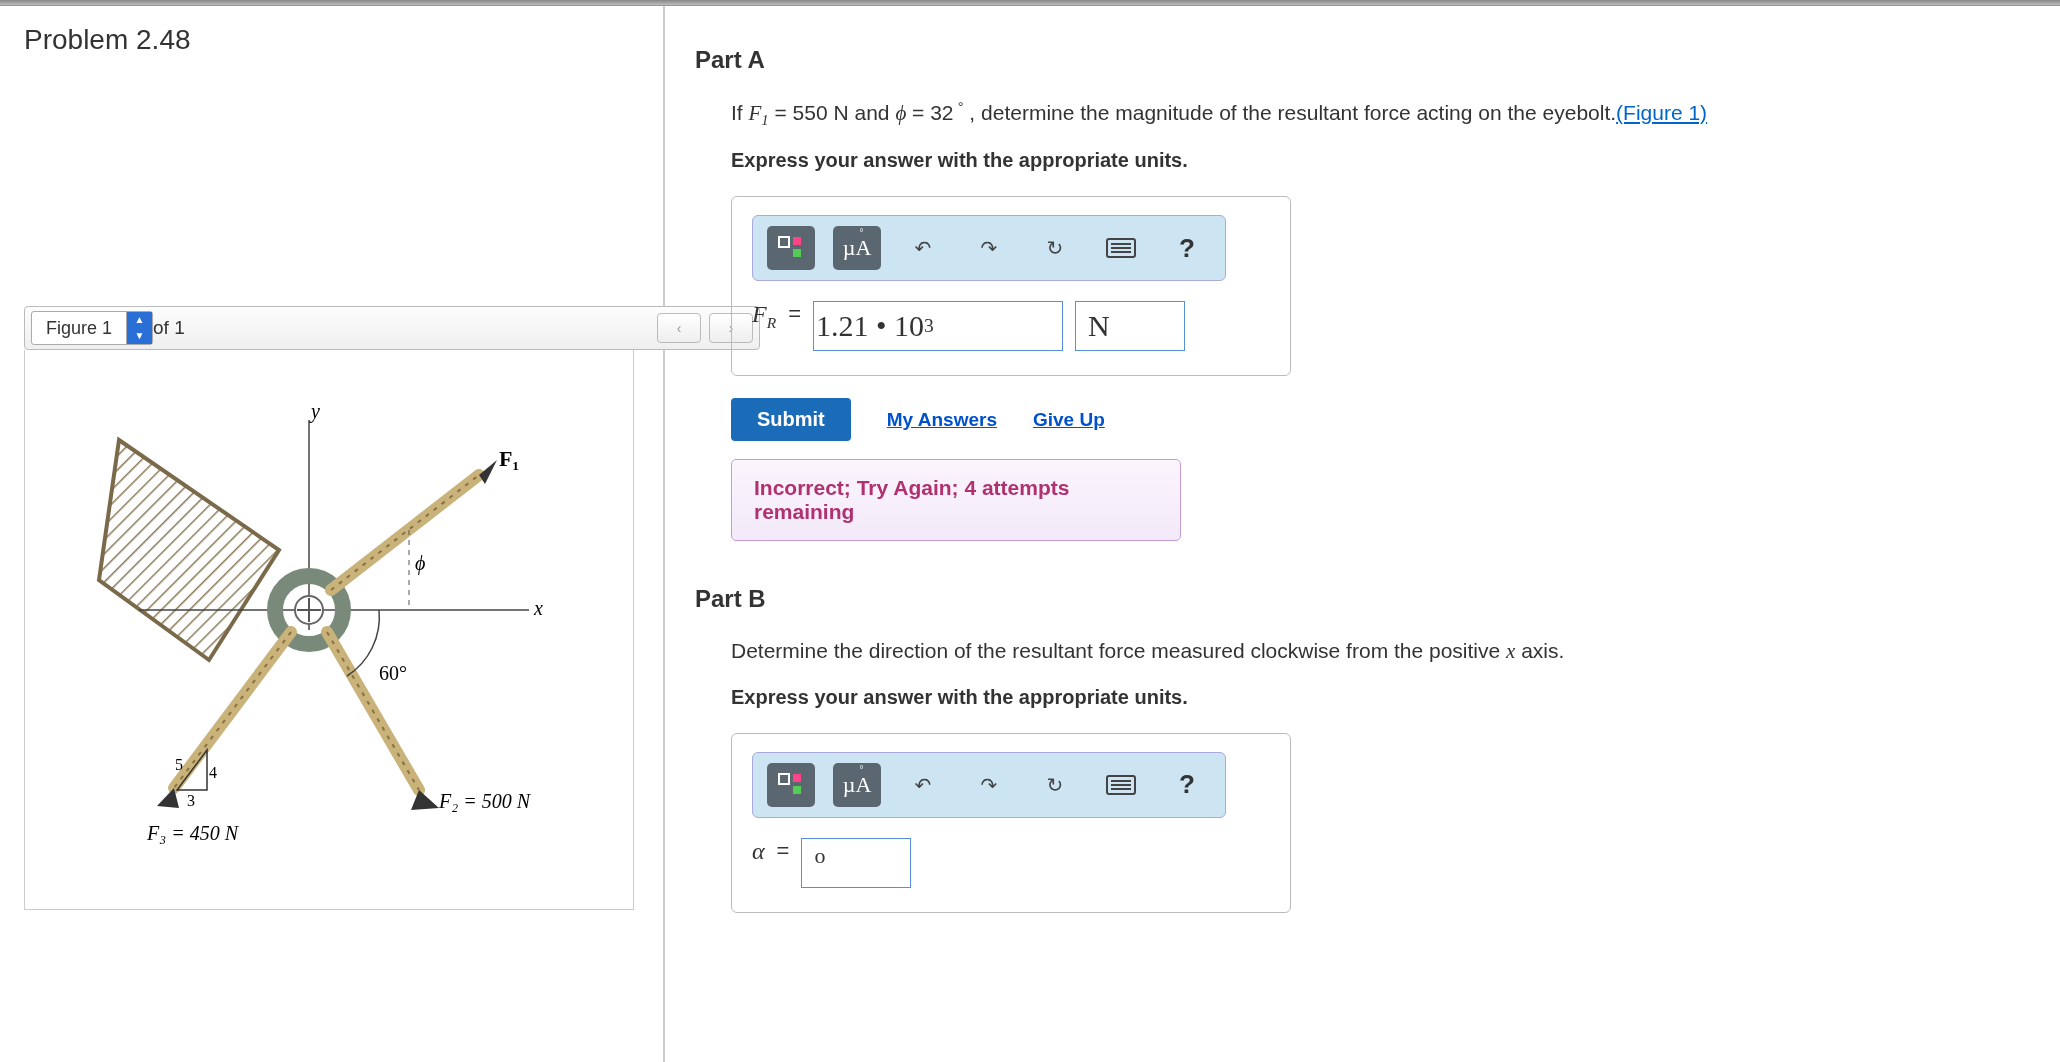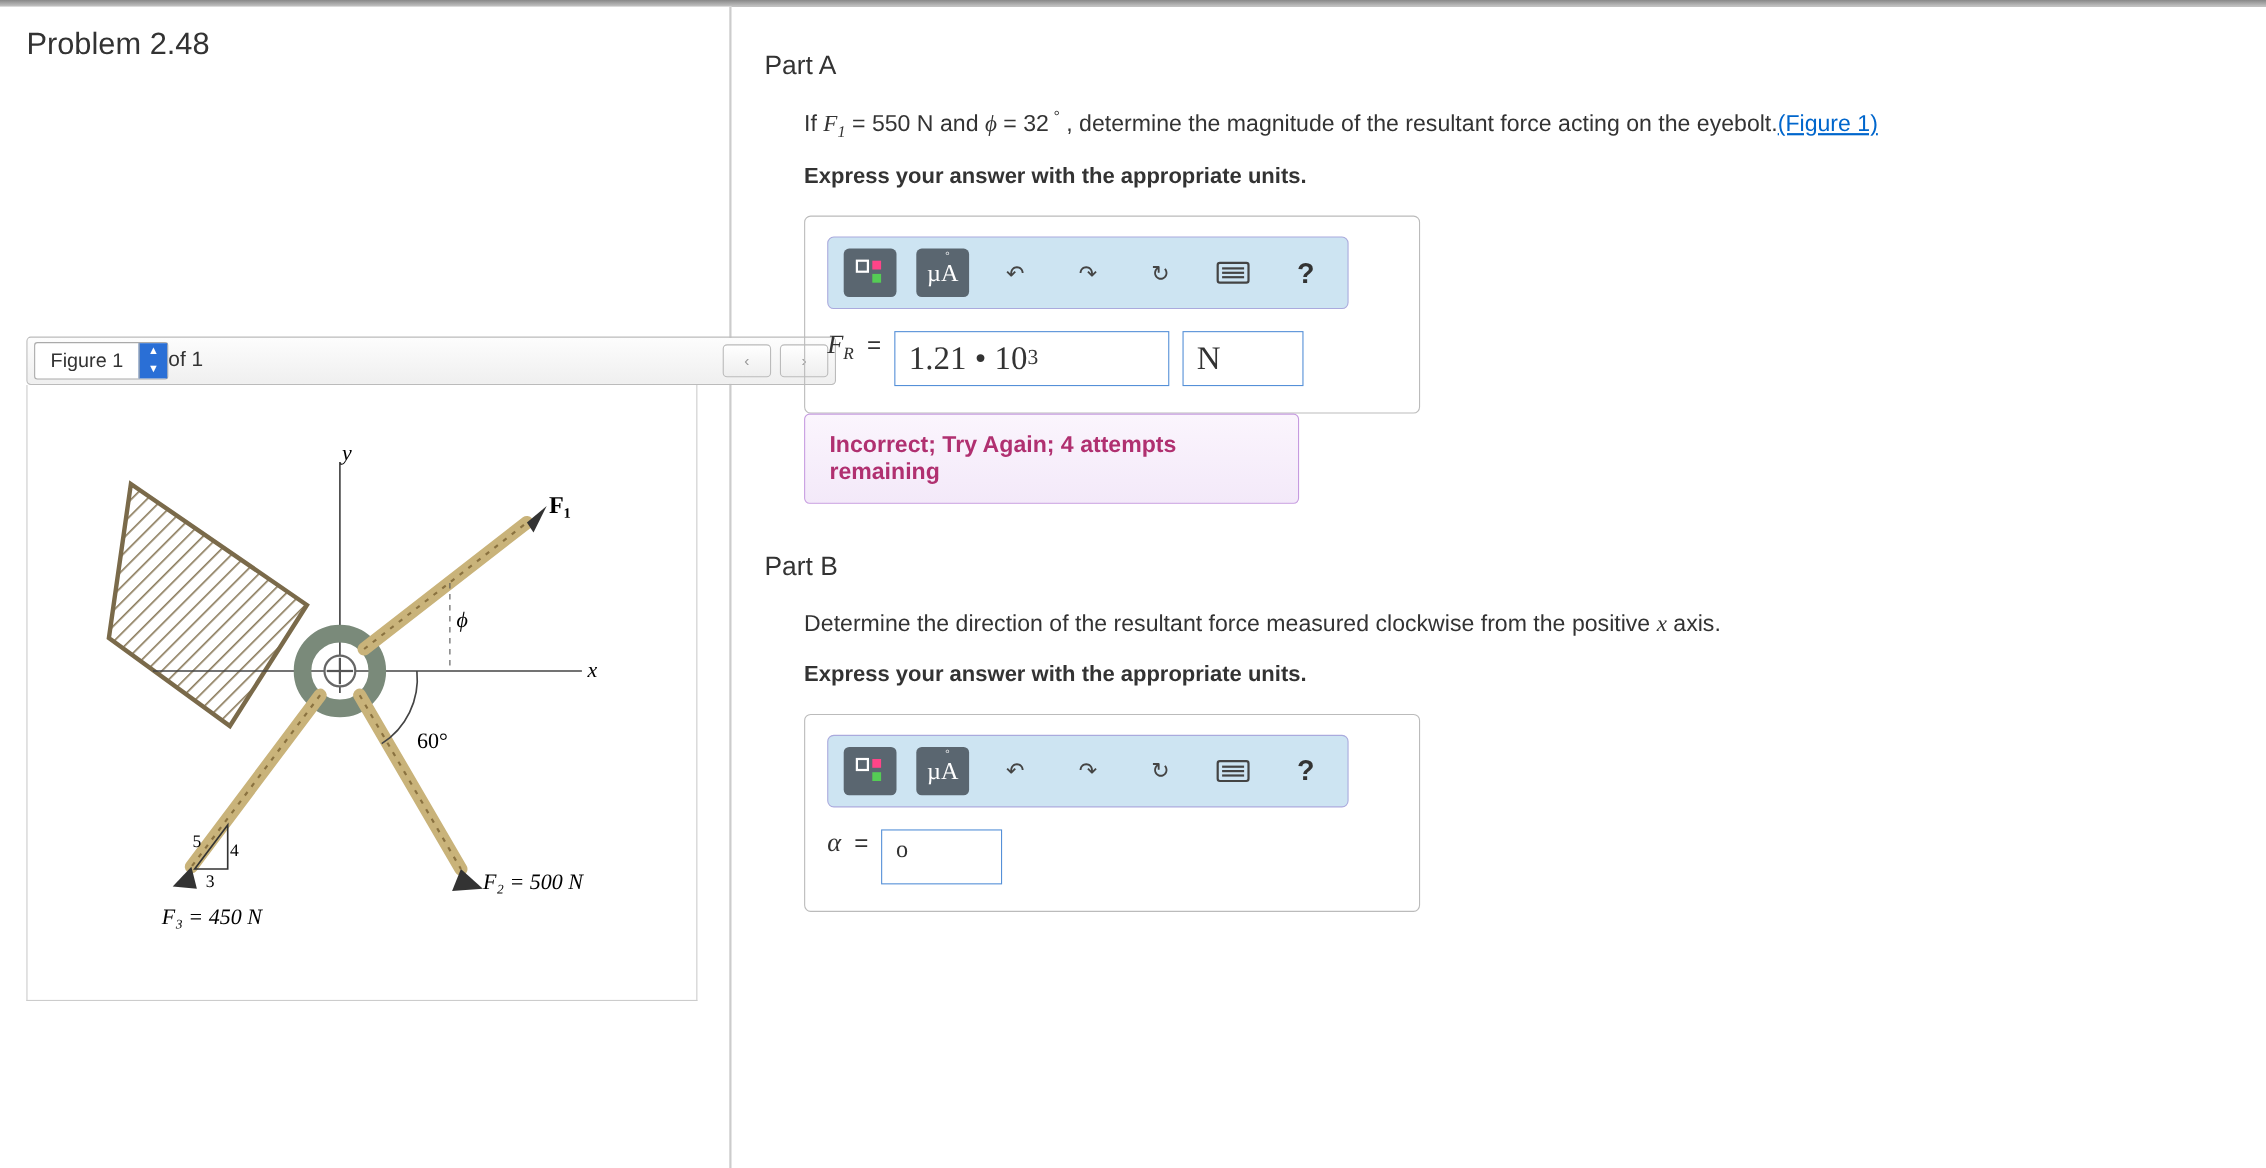--- a/index.html
+++ b/index.html
@@ -42,21 +42,21 @@
 .nav-btn {
   width:44px; height:30px; border:1px solid #bbb; border-radius:4px;
   background:linear-gradient(#fff,#eee); color:#999; font-size:14px;
   display:flex;align-items:center;justify-content:center;
 }
 .figure-box {
   border:1px solid #ccc; border-top:none; width:610px; height:560px;
   background:#fff; padding:20px; display:flex; align-items:center; justify-content:center;
 }
 .right-panel { flex:1; padding: 24px 30px; overflow-y:auto; }
-.part-label { font-size:24px; font-weight:normal; margin: 16px 0 22px 0; }
+.part-label { font-size:24px; font-weight:bold; margin: 16px 0 22px 0; }
 .prompt { font-size:21px; margin: 0 0 18px 36px; line-height:1.5; }
 .prompt .ital{font-style:italic; font-family:'Times New Roman',serif;}
 .prompt .sub{font-size:0.7em; vertical-align:sub;}
 .prompt .deg{font-size:0.7em; vertical-align:super;}
 .prompt a{color:#0066cc; text-decoration:underline;}
 .units-instr{font-weight:bold; font-size:20px; margin:0 0 24px 36px;}
 .answer-box {
   border:1px solid #bbb; border-radius:6px; padding:18px 20px;
   margin-left:36px; width: 560px;
 }
@@ -72,21 +72,21 @@
 .tbtn.dark{background:#5a6670;color:#fff;}
 .tbtn.icon{color:#444;}
 .tbtn.q{font-size:26px;font-weight:bold;color:#333;}
 .kbd-icon{width:30px;height:20px;border:2px solid #444;border-radius:3px;position:relative;}
 .kbd-icon::before{content:"";position:absolute;top:3px;left:3px;right:3px;height:2px;background:#444;box-shadow:0 4px 0 #444,0 8px 0 #444;}
 .answer-line{display:flex;align-items:flex-start;gap:12px;margin-bottom:6px;}
 .var-label{font-style:italic;font-family:'Times New Roman',serif;font-size:24px;}
 .var-label .sub{font-size:0.65em;vertical-align:sub;font-style:italic;}
 .eq{font-size:22px;}
 .val-input{
-  border:1px solid #5590d8;height:50px;padding:2px 12px;font-size:30px;
+  border:1px solid #5590d8;height:50px;padding:2px 2px;font-size:30px;
   font-family:'Times New Roman',serif;min-width:200px;background:#fff;
   display:flex;align-items:center;
 }
 .val-input.wide{min-width:250px;}
 .unit-input{
   border:1px solid #5590d8;height:50px;padding:2px 12px;font-size:30px;
   font-family:'Times New Roman',serif;min-width:110px;background:#fff;
   display:flex;align-items:center;
 }
 .val-input .sup{font-size:0.65em;vertical-align:super;}
@@ -210,20 +210,25 @@
         <span class="var-label"><span>F</span><span class="sub">R</span></span>
         <span class="eq">=</span>
         <div class="val-input wide">
             <span>1.21 • 10</span>
             <span class="sup">3</span>
           </div>
         <div class="unit-input">N</div>
       </div>
     </div>
 
+    <div class="action-row">
+      <button class="submit-btn">Submit</button>
+      <span class="link">My Answers</span>
+      <span class="link">Give Up</span>
+    </div>
 
     <div class="feedback">Incorrect; Try Again; 4 attempts remaining</div>
 
     <div class="partb-section">
       <div class="part-label">Part B</div>
       <div class="prompt">
         <span>Determine the direction of the resultant force measured clockwise from the positive </span><span class="ital">x</span><span> axis.</span>
       </div>
       <div class="units-instr">Express your answer with the appropriate units.</div>
 

